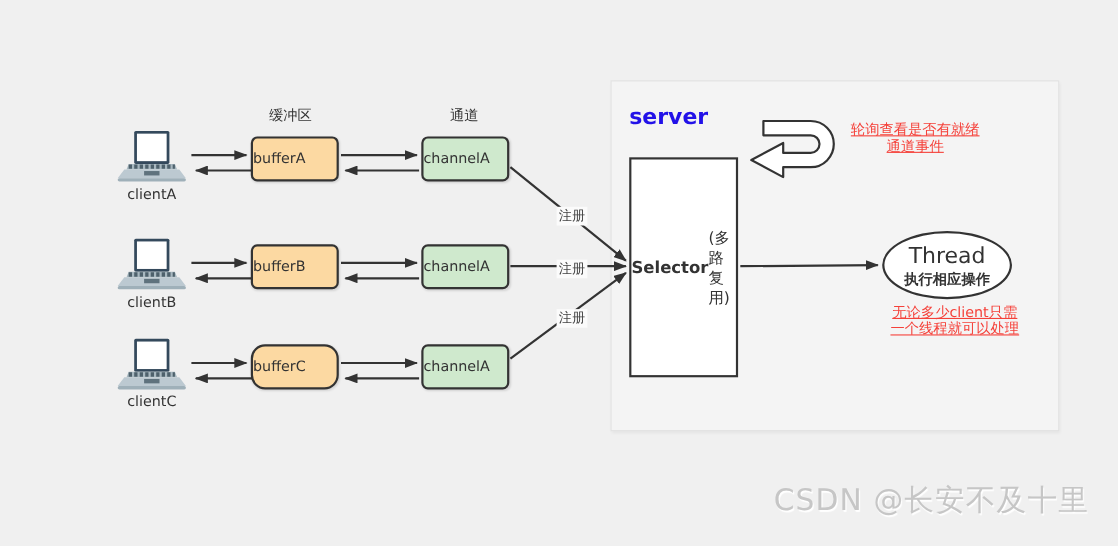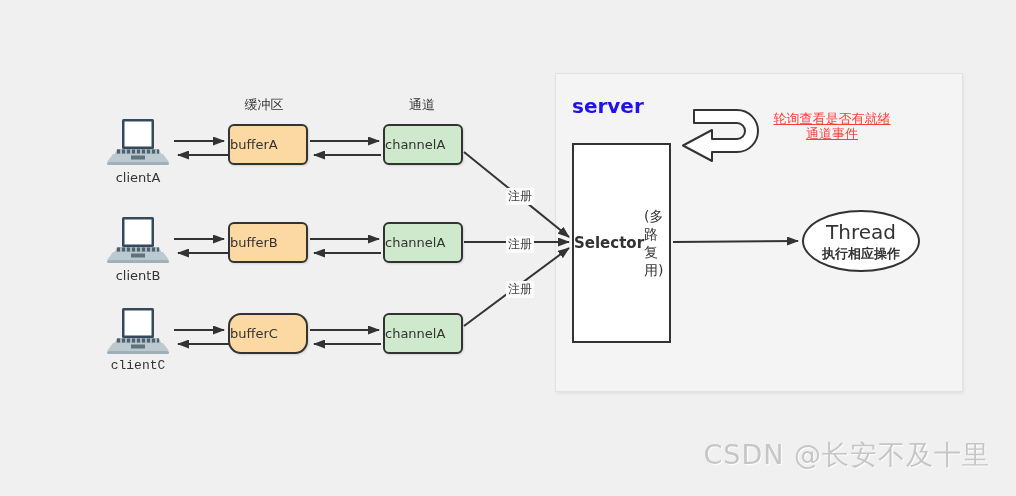--- a/index.html
+++ b/index.html
@@ -125,21 +125,21 @@
     <svg class="laptop" viewBox="0 0 70 50">
       <rect x="19" y="1" width="32" height="30" rx="1.5" fill="#34495c"></rect>
       <rect x="21.5" y="3.5" width="27" height="25" fill="#ffffff"></rect>
       <polygon points="14,31 56,31 58,36 12,36" fill="#a8b8c0"></polygon>
       <line x1="14" y1="33.5" x2="56" y2="33.5" stroke="#4e616c" stroke-width="4" stroke-dasharray="3 2"></line>
       <polygon points="10,36 60,36 66,44 4,44" fill="#bcc9d1"></polygon>
       <rect x="4" y="44" width="62" height="3" rx="1.5" fill="#9fb0b9"></rect>
       <rect x="28" y="37.5" width="14" height="4" fill="#5f727d"></rect>
     </svg>
   </div>
-  <div class="abs client-label" style="left:98px;top:358px;font-family:Liberation Mono, monospace;">clientC</div>
+  <div class="abs client-label" style="left:98px;top:358px;">clientC</div>
   <div class="abs node buffer" style="top:313px;border-radius:13px;">
       <span>bufferC</span>
     </div>
   <div class="abs node channel" style="top:313px;">
       <span>channelA</span>
     </div>
 
   <div class="abs register" style="left:506px;top:188px;">注册</div>
   <div class="abs register" style="left:506px;top:236px;">注册</div>
   <div class="abs register" style="left:506px;top:281px;">注册</div>
@@ -151,16 +151,20 @@
 
   <div class="abs thread-ellipse">
     <div class="t1">Thread</div>
     <div class="t2">执行相应操作</div>
   </div>
 
   <div class="abs red-note" style="left:757px;top:111px;">
     <div>轮询查看是否有就绪</div>
     <div>通道事件</div>
   </div>
+  <div class="abs red-note" style="left:793px;top:277px;">
+    <div>无论多少client只需</div>
+    <div>一个线程就可以处理</div>
+  </div>
 
   <div class="abs watermark">CSDN @长安不及十里</div>
 
 </div>
 
 </body></html>

